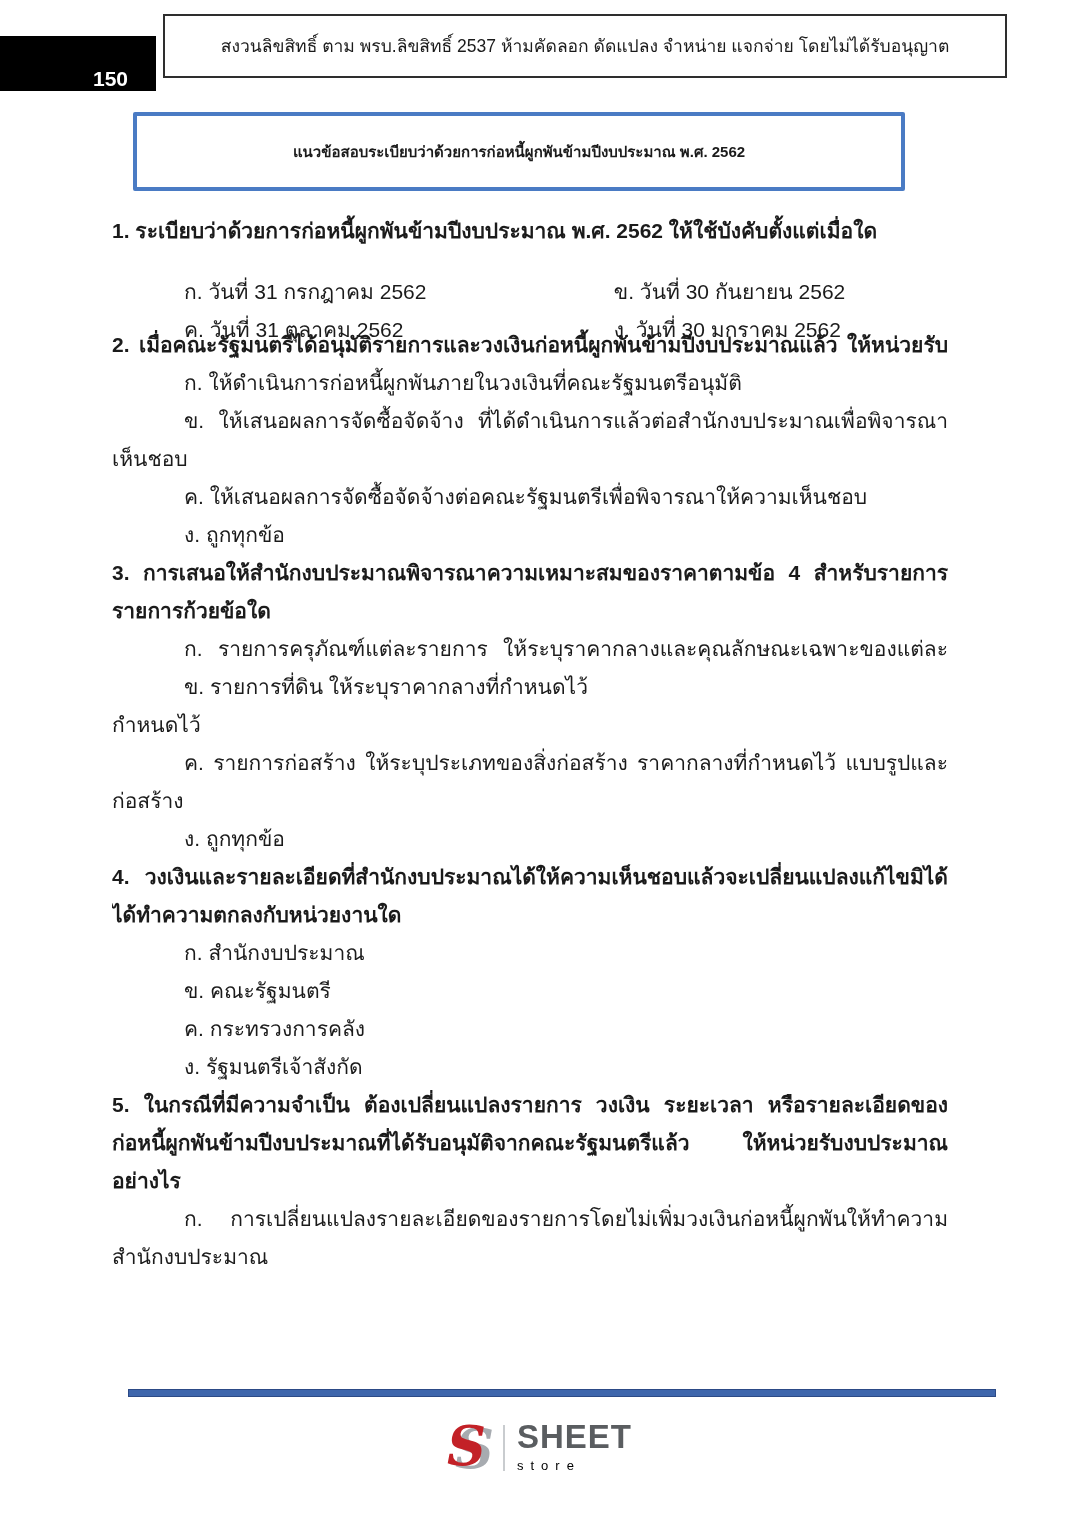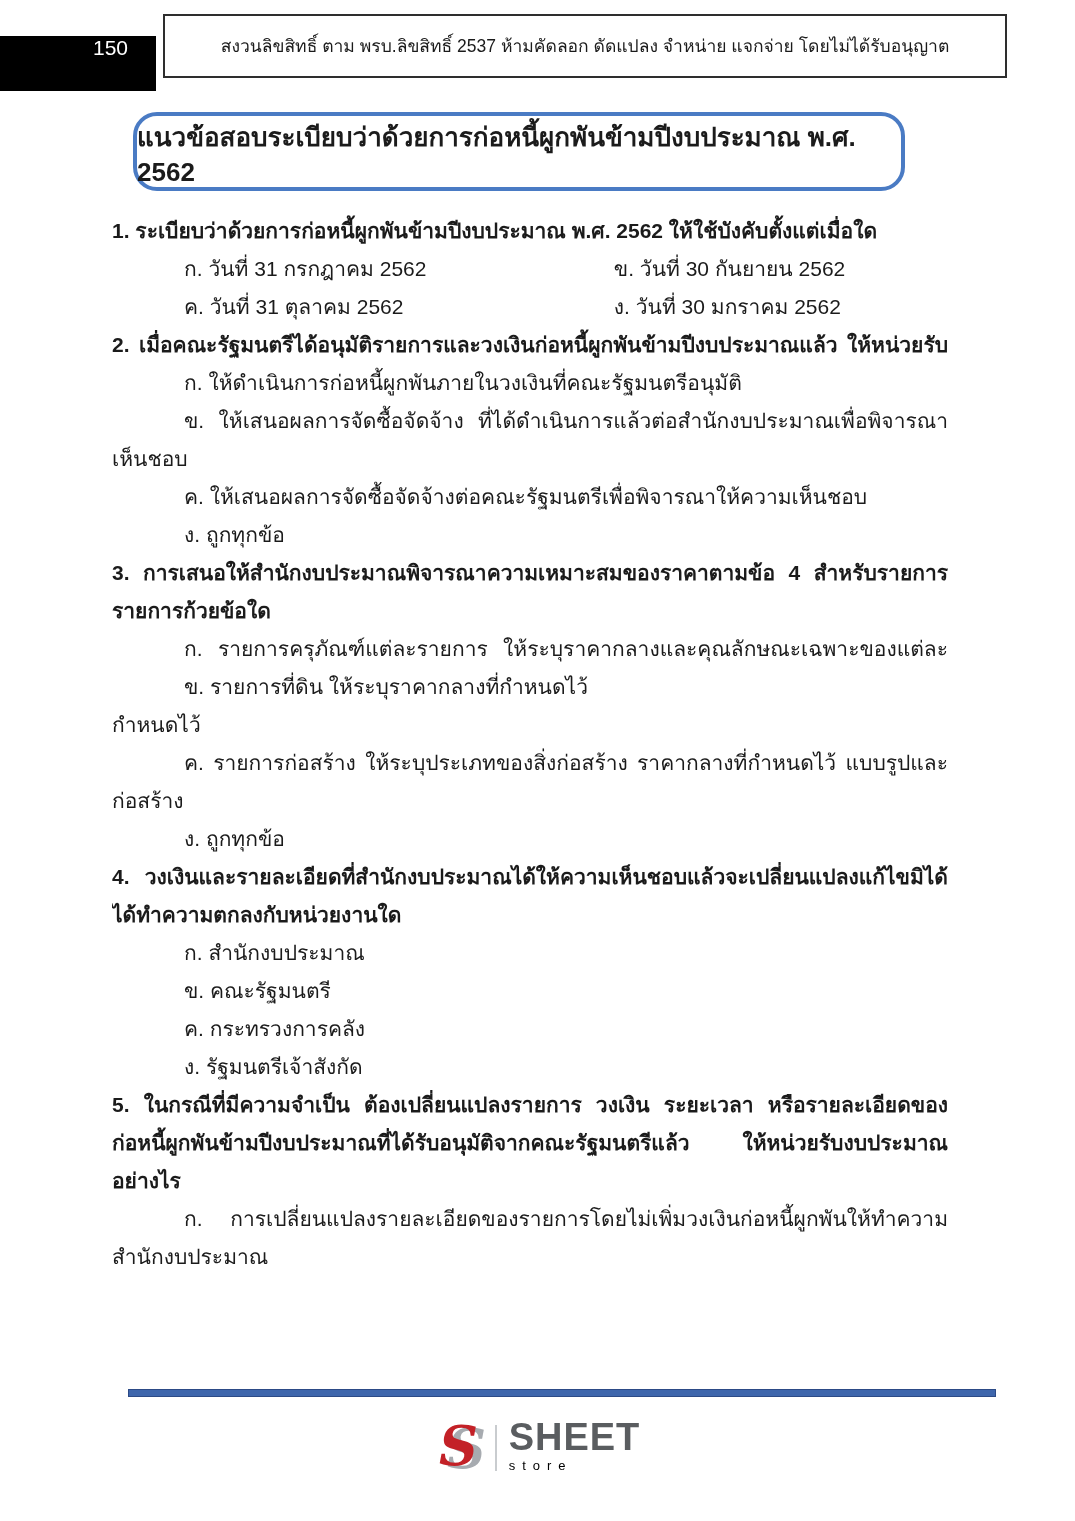--- a/index.html
+++ b/index.html
@@ -3,54 +3,54 @@
 <meta charset="utf-8">
 <style>
   html,body{margin:0;padding:0;}
   body{
     width:1075px;height:1521px;position:relative;background:#ffffff;
     font-family:"Liberation Sans","DejaVu Sans",sans-serif;
     color:#1b1b1b;overflow:hidden;
   }
   .pageno{
     position:absolute;left:0;top:36px;width:156px;height:55px;background:#000;
-    color:#fff;display:flex;align-items:flex-start;justify-content:flex-end;
-    padding-right:28px;box-sizing:border-box;font-size:21px;
+    color:#fff;display:flex;align-items:flex-end;justify-content:flex-end;
+    padding-right:28px;box-sizing:border-box;font-size:21px;font-weight:bold;
   }
   .copy-box{
     position:absolute;left:163px;top:14px;width:844px;height:64px;
     border:2px solid #2e2e2e;box-sizing:border-box;background:#fff;
     display:flex;align-items:center;justify-content:center;font-size:17.5px;
   }
   .title-box{
     position:absolute;left:133px;top:112px;width:772px;height:79px;
-    border:4px solid #4a7bc4;border-radius:24px;box-sizing:border-box;background:#fff;
+    border:4px solid #4a7bc4;border-radius:2px;box-sizing:border-box;background:#fff;
     display:flex;align-items:center;justify-content:center;
-    font-weight:bold;font-size:26px;
+    font-weight:bold;font-size:15px;
   }
   .content{position:absolute;left:112px;top:212px;width:836px;}
   .line{font-size:21px;line-height:38px;height:38px;overflow:hidden;}
   .stem{font-weight:bold;}
   .fill{text-align:justify;text-align-last:justify;}
   .choice{padding-left:72px;box-sizing:border-box;}
   .tworow{height:38px;font-size:21px;line-height:38px;}
-  .tworow .ca{display:inline-block;margin-left:72px;width:424px;}
+  .tworow .ca{display:inline-block;margin-left:72px;width:424px;margin-top:23px;}
   .tworow .cb{display:inline-block;}
   .footer-line{
     position:absolute;left:128px;top:1389px;width:868px;height:8px;
     background:#3e66ac;border:1px solid #2c4a86;box-sizing:border-box;
   }
   .footer-logo{
     position:absolute;left:0;top:1410px;width:1075px;height:76px;
     display:flex;align-items:center;justify-content:center;
   }
   .logo-icon{width:52px;height:64px;flex:0 0 auto;}
   .logo-divider{width:2px;height:46px;background:#c9cccf;margin:0 12px 0 8px;}
   .logo-text{display:flex;flex-direction:column;justify-content:center;}
-  .logo-brand{font-size:38px;font-weight:bold;color:#5a5d60;letter-spacing:1px;line-height:30px;}
+  .logo-brand{font-size:33px;font-weight:bold;color:#5a5d60;letter-spacing:1px;line-height:30px;}
   .logo-sub{font-size:13px;color:#000000;letter-spacing:7px;line-height:16px;margin-top:6px;}
 </style>
 </head>
 <body>
 
 <div class="pageno">
   <span>150</span>
 </div>
 
 <div class="copy-box">

